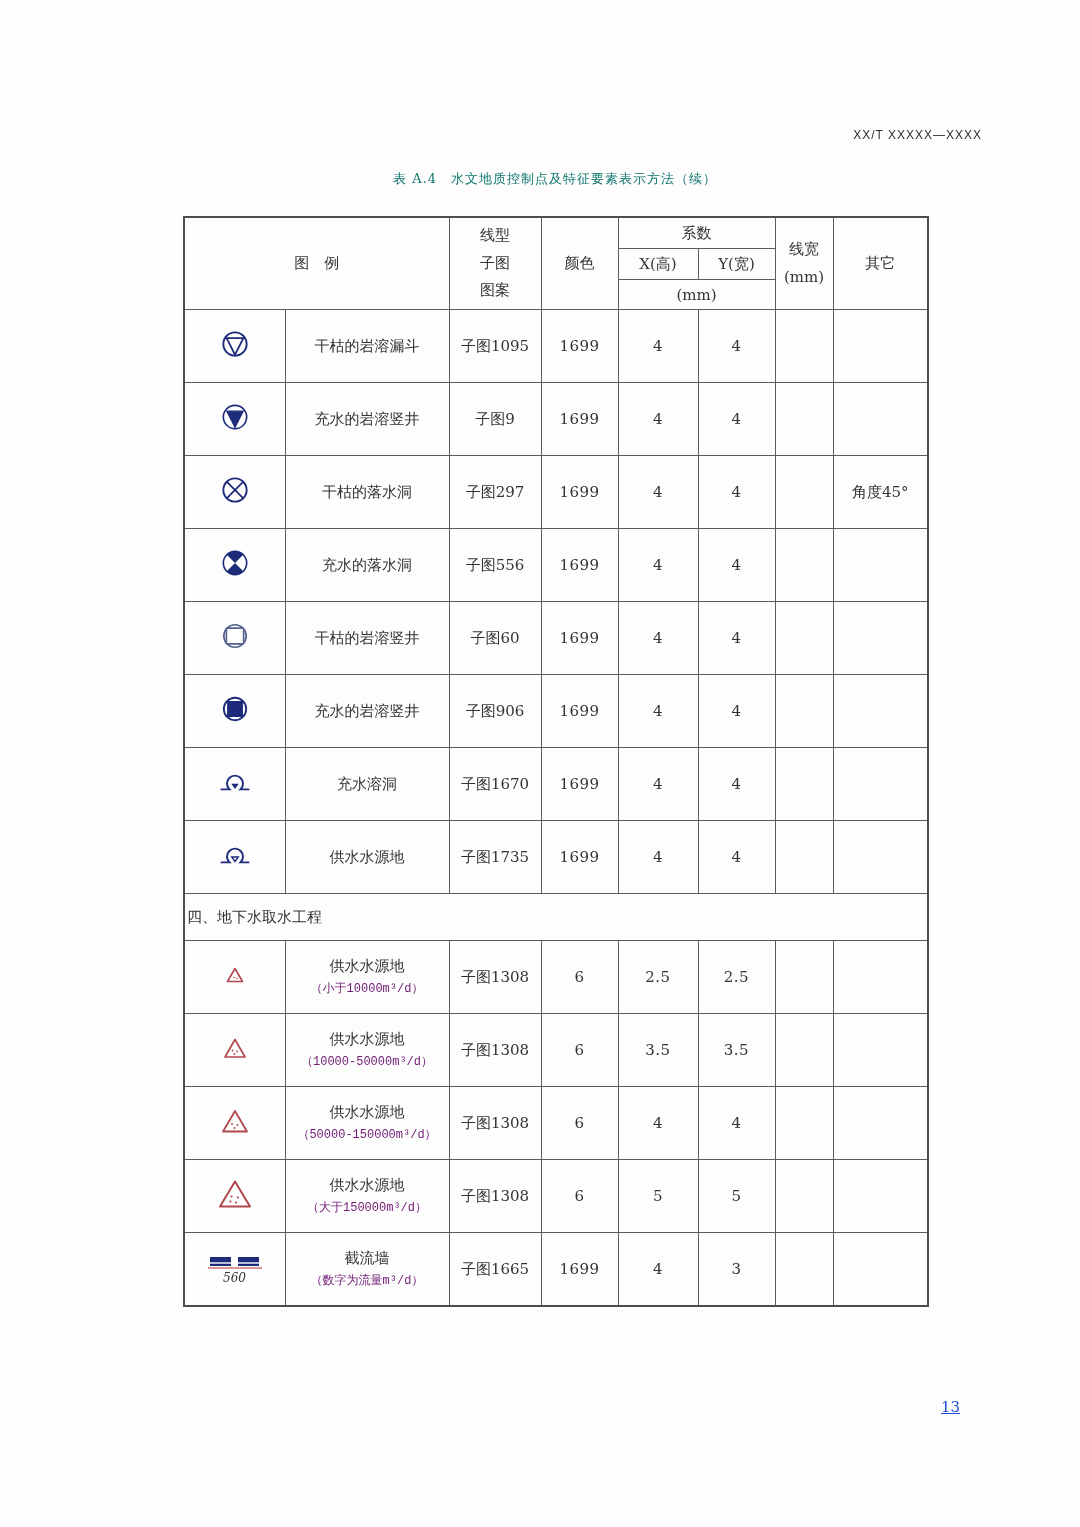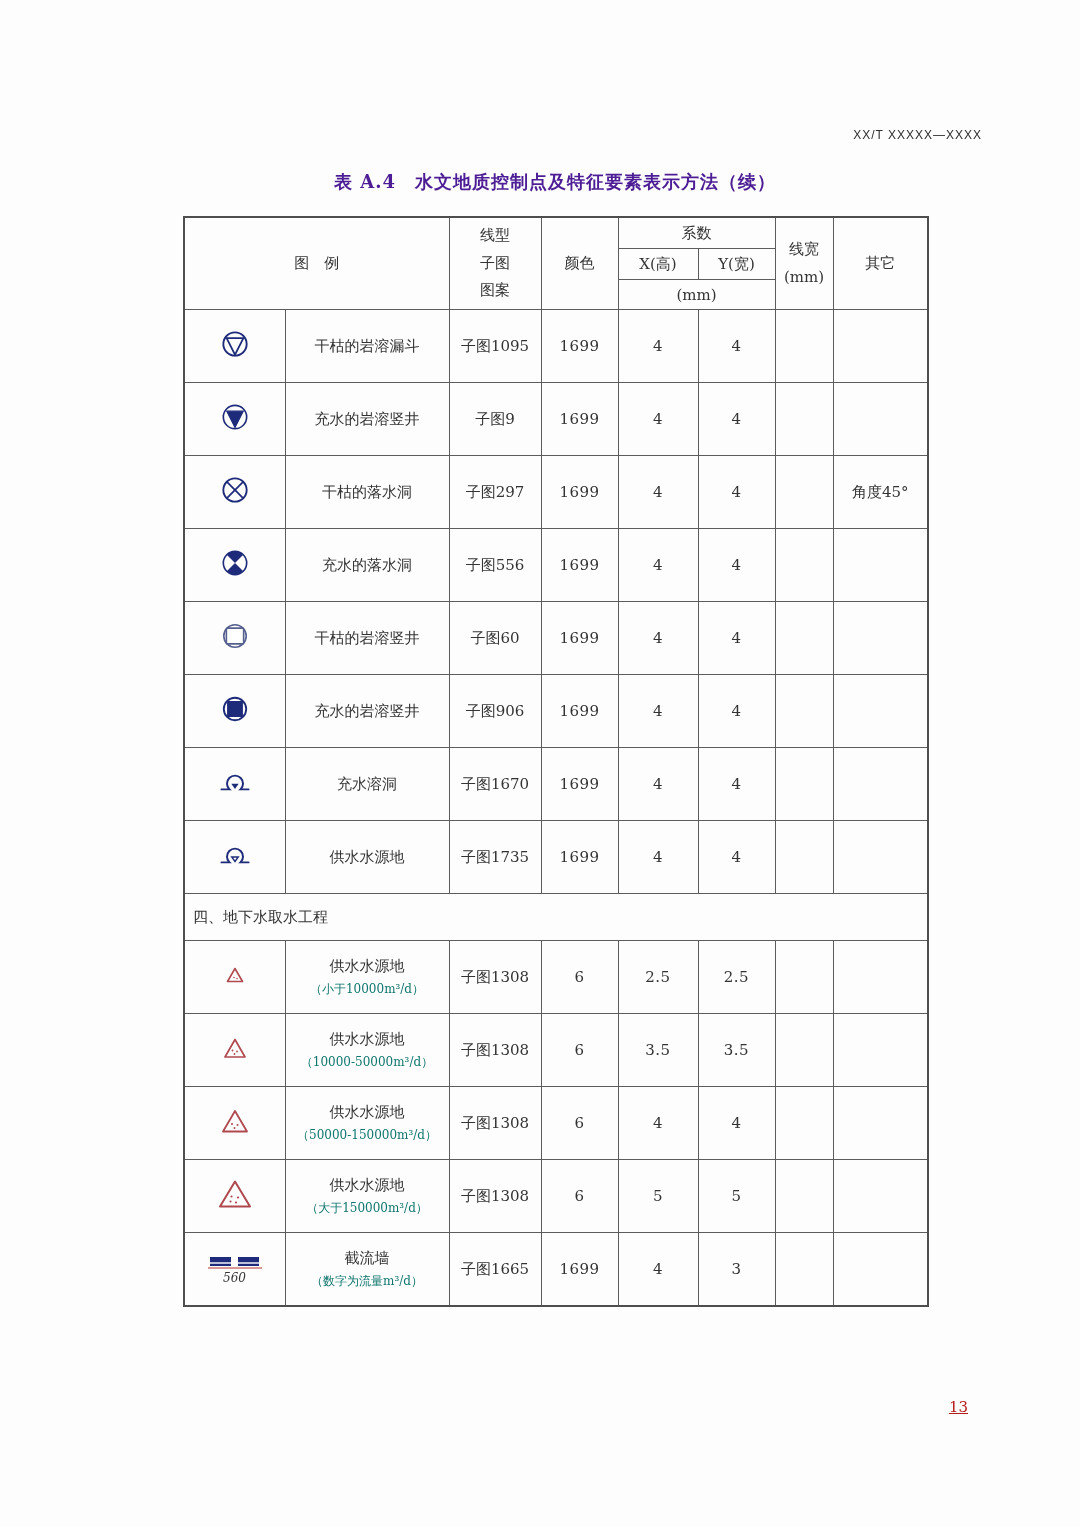--- a/index.html
+++ b/index.html
@@ -11,48 +11,48 @@
     color:#333;
     overflow:hidden;
   }
   .doc-code{
     position:absolute;top:128px;right:98px;
     font-family:"Liberation Sans","DejaVu Sans",sans-serif;
     font-size:12px;letter-spacing:1px;color:#2e2e2e;font-weight:500;
   }
   .title{
     position:absolute;top:170px;left:183px;width:744px;
-    text-align:center;font-size:18px;font-weight:bold;color:#4c1d95;
+    text-align:center;font-size:13px;font-weight:normal;color:#0f766e;
     letter-spacing:1px;
   }
   table.legend{
     position:absolute;top:216px;left:183px;
     border-collapse:collapse;table-layout:fixed;width:744px;
     font-size:15px;color:#333;
   }
   table.legend td,table.legend th{
     border:1px solid #5c5c5c;
     text-align:center;vertical-align:middle;
     font-weight:normal;padding:0;
     overflow:hidden;
   }
   table.legend{border:2px solid #4e4e4e;}
   tr.hdr1 td{height:30px;}
   tr.hdr2 td{height:30px;}
   tr.hdr3 td{height:29px;}
   tr.body-row td{height:72px;}
-  tr.section-row td{height:46px;text-align:left;padding-left:8px;}
+  tr.section-row td{height:46px;text-align:left;padding-left:2px;}
   .hdr-lines{line-height:1.85;}
   .cell-name{line-height:1.4;}
-  .cell-sub{font-size:12px;color:#0f766e;margin-top:4px;letter-spacing:0px;}
+  .cell-sub{font-size:12px;color:#701a75;margin-top:4px;letter-spacing:0px;font-family:Liberation Mono, monospace;}
   .sym-wrap{display:flex;align-items:center;justify-content:center;flex-direction:column;font-style:italic;}
   .num{letter-spacing:0.5px;margin-left:21px;}
   .page-num{
-    position:absolute;top:1398px;right:112px;
-    font-size:15px;color:#b91c1c;text-decoration:underline;
+    position:absolute;top:1398px;right:120px;
+    font-size:15px;color:#1d4ed8;text-decoration:underline;
   }
 </style>
 </head>
 <body>
 
 <div class="page">
 
   <div class="doc-code">XX/T XXXXX—XXXX</div>
 
   <div class="title">表 A.4　水文地质控制点及特征要素表示方法（续）</div>

